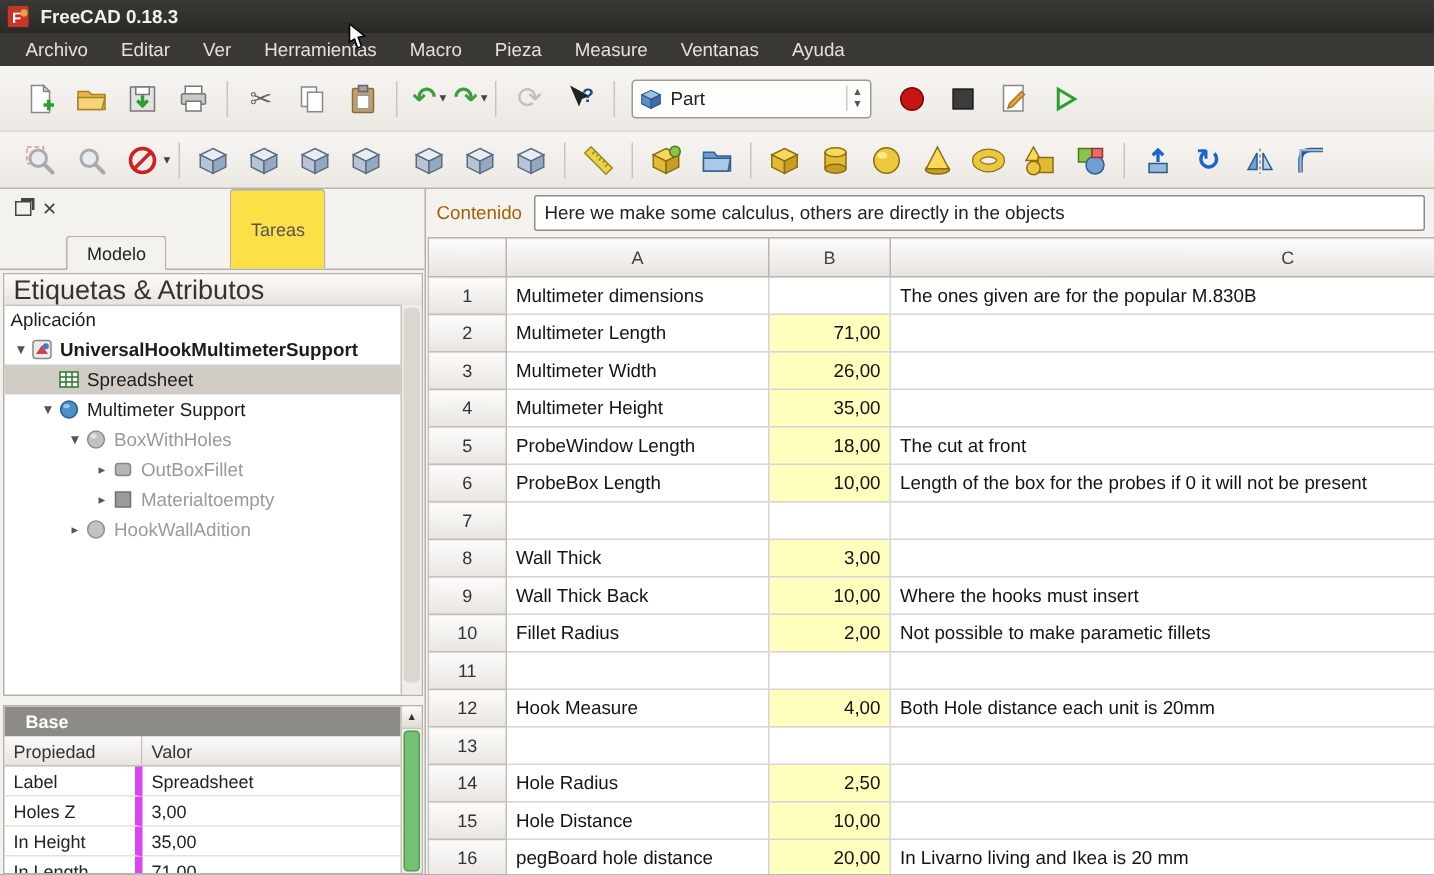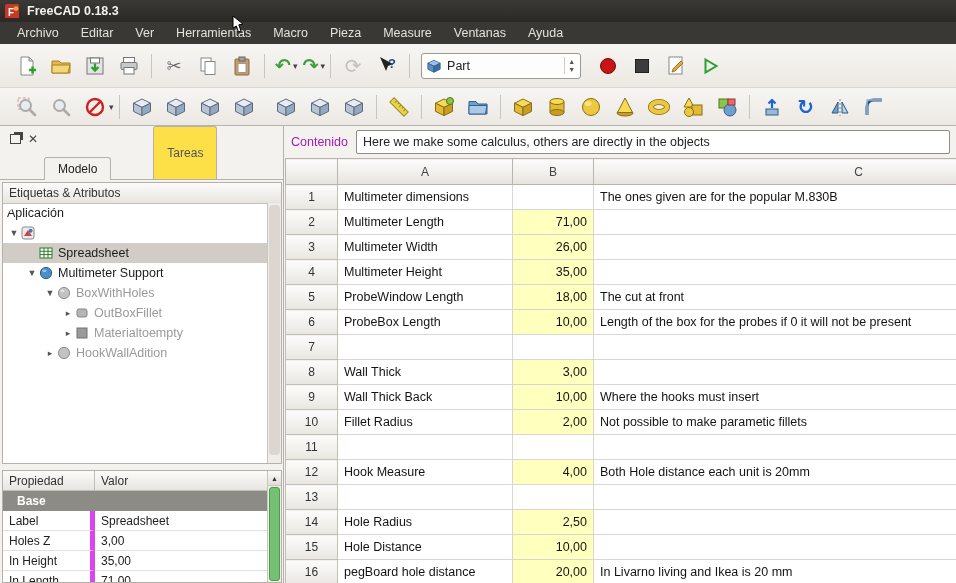--- a/index.html
+++ b/index.html
@@ -48,21 +48,21 @@
   .float-ic{width:9px;height:8px;border:1px solid #444;box-shadow:3px -3px 0 -1px #444;}
   .tabsrow{height:28px;display:flex;align-items:flex-end;padding-left:4px;border-bottom:1px solid #b5b1aa;box-sizing:border-box;}
   .tab{padding:4px 13px;font-size:12px;border:1px solid #b5b1aa;border-bottom:none;
     border-radius:3px 3px 0 0;margin-right:2px;margin-left:40px;}
   .tab.active{background:#f4f2ef;position:relative;top:1px;color:#222;}
   .tab.inactive{background:#fde047;color:#555;padding:19px 13px;}
 
   .treeframe{position:absolute;left:2px;top:56px;width:280px;height:282px;background:#ffffff;
     border:1px solid #b5b1aa;box-sizing:border-box;}
   .tree-header{height:20px;background:linear-gradient(#fcfbfa,#e8e5e0);border-bottom:1px solid #c3bfb8;
-    display:flex;align-items:center;padding-left:6px;font-size:12px;color:#333;}
+    display:flex;align-items:center;padding-left:6px;font-size:18px;color:#333;}
   .treebody{position:absolute;left:0;top:20px;right:13px;bottom:0;overflow:hidden;border-radius:25px;}
   .tree-scroll{position:absolute;right:0;top:20px;bottom:0;width:13px;background:#efede9;
     border-left:1px solid #c9c5be;}
   .tree-thumb{position:absolute;left:1px;right:1px;top:2px;height:96%;background:#dbd7d0;border-radius:4px;}
   .trow{height:20px;display:flex;align-items:center;font-size:12.5px;white-space:nowrap;}
   .trow.selected{background:#d1cdc6;}
   .trow .exp{width:14px;text-align:center;font-size:9px;color:#555;flex:0 0 auto;}
   .trow .ticon{width:14px;height:14px;margin-right:5px;flex:0 0 auto;}
   .trow .tlabel{color:#1c1c1c;}
   .trow .tlabel.bold{font-weight:bold;}
@@ -82,21 +82,21 @@
   .pdata .cname{border-right:5px solid #d946ef;}
   .prop-scroll{position:absolute;right:0;top:0;bottom:0;width:13px;background:#efede9;border-left:1px solid #c9c5be;}
   .prop-up{height:14px;display:flex;align-items:center;justify-content:center;font-size:7px;color:#333;
     background:linear-gradient(#fcfbfa,#e0ddd7);border-bottom:1px solid #c9c5be;}
   .prop-thumb{position:absolute;left:1px;right:1px;top:16px;bottom:1px;background:#74c174;
     border:1px solid #4e9a4e;border-radius:3px;box-sizing:border-box;}
 
   
   .sheetarea{position:absolute;left:285px;top:126px;width:671px;height:457px;background:#f4f2ef;overflow:hidden;}
   .contentbar{height:32px;display:flex;align-items:center;padding:0 6px;box-sizing:border-box;gap:8px;}
-  .contentbar .clabel{color:#a21caf;flex:0 0 auto;}
+  .contentbar .clabel{color:#a16207;flex:0 0 auto;}
   .content-input{flex:1;height:22px;border:1px solid #8f8c85;border-radius:2px;background:#fff;
     font-family:inherit;font-size:12.5px;padding:0 6px;color:#222;}
   .grid{border-collapse:collapse;table-layout:fixed;width:838px;}
   .grid th{height:23px;background:linear-gradient(#fdfcfb,#e7e4df);border:1px solid #b9b5ae;
     font-weight:normal;font-size:12px;color:#444;}
   .grid td{height:25px;border:1px solid #d8d6d2;background:#fff;font-size:12.5px;color:#141414;
     padding:0 6px;white-space:nowrap;overflow:hidden;box-sizing:border-box;}
   .grid td.rownum{background:linear-gradient(#fdfcfb,#e9e6e1);border:1px solid #c3bfb8;
     text-align:center;color:#333;font-size:12px;padding:0;}
   .grid td.cb{text-align:right;}
@@ -421,20 +421,21 @@
         <div class="trow lvl0">
           <span class="tlabel">Aplicación</span>
         </div>
         <div class="trow lvl0">
           <span class="exp">▼</span>
           <svg class="ticon" viewBox="0 0 14 14">
               <rect x="1" y="1" width="12" height="12" rx="2" fill="#ececec" stroke="#888"></rect>
               <path d="M3 10l4-6 4 6z" fill="#cc4444"></path>
               <circle cx="9.6" cy="4.8" r="2" fill="#4477cc"></circle>
             </svg>
+          <span class="tlabel bold">UniversalHookMultimeterSupport</span>
         </div>
         <div class="trow lvl1 selected">
           <span class="exp"></span>
           <svg class="ticon" viewBox="0 0 14 14">
               <rect x="1" y="2" width="12" height="10" fill="#fff" stroke="#2a7a2a"></rect>
               <path d="M1 5.3h12M1 8.6h12M5 2v10M9 2v10" stroke="#2a7a2a"></path>
             </svg>
           <span class="tlabel">Spreadsheet</span>
         </div>
         <div class="trow lvl1">
@@ -475,26 +476,26 @@
           <span class="tlabel dim">HookWallAdition</span>
         </div>
       </div>
       <div class="tree-scroll">
           <div class="tree-thumb"></div>
         </div>
     </div>
 
     <div class="propframe">
       <div style="position:absolute;left:0;top:0;right:13px;bottom:0;">
+        <div class="prow">
+          <span class="pgroup" style="flex:1">Base</span>
+        </div>
         <div class="prow phead">
           <span class="pc cname">Propiedad</span>
           <span class="pc cval">Valor</span>
-        </div>
-        <div class="prow">
-          <span class="pgroup" style="flex:1">Base</span>
         </div>
         <div class="prow pdata">
           <span class="pc cname">Label</span>
           <span class="pc cval">Spreadsheet</span>
         </div>
         <div class="prow pdata">
           <span class="pc cname">Holes Z</span>
           <span class="pc cval">3,00</span>
         </div>
         <div class="prow pdata">

